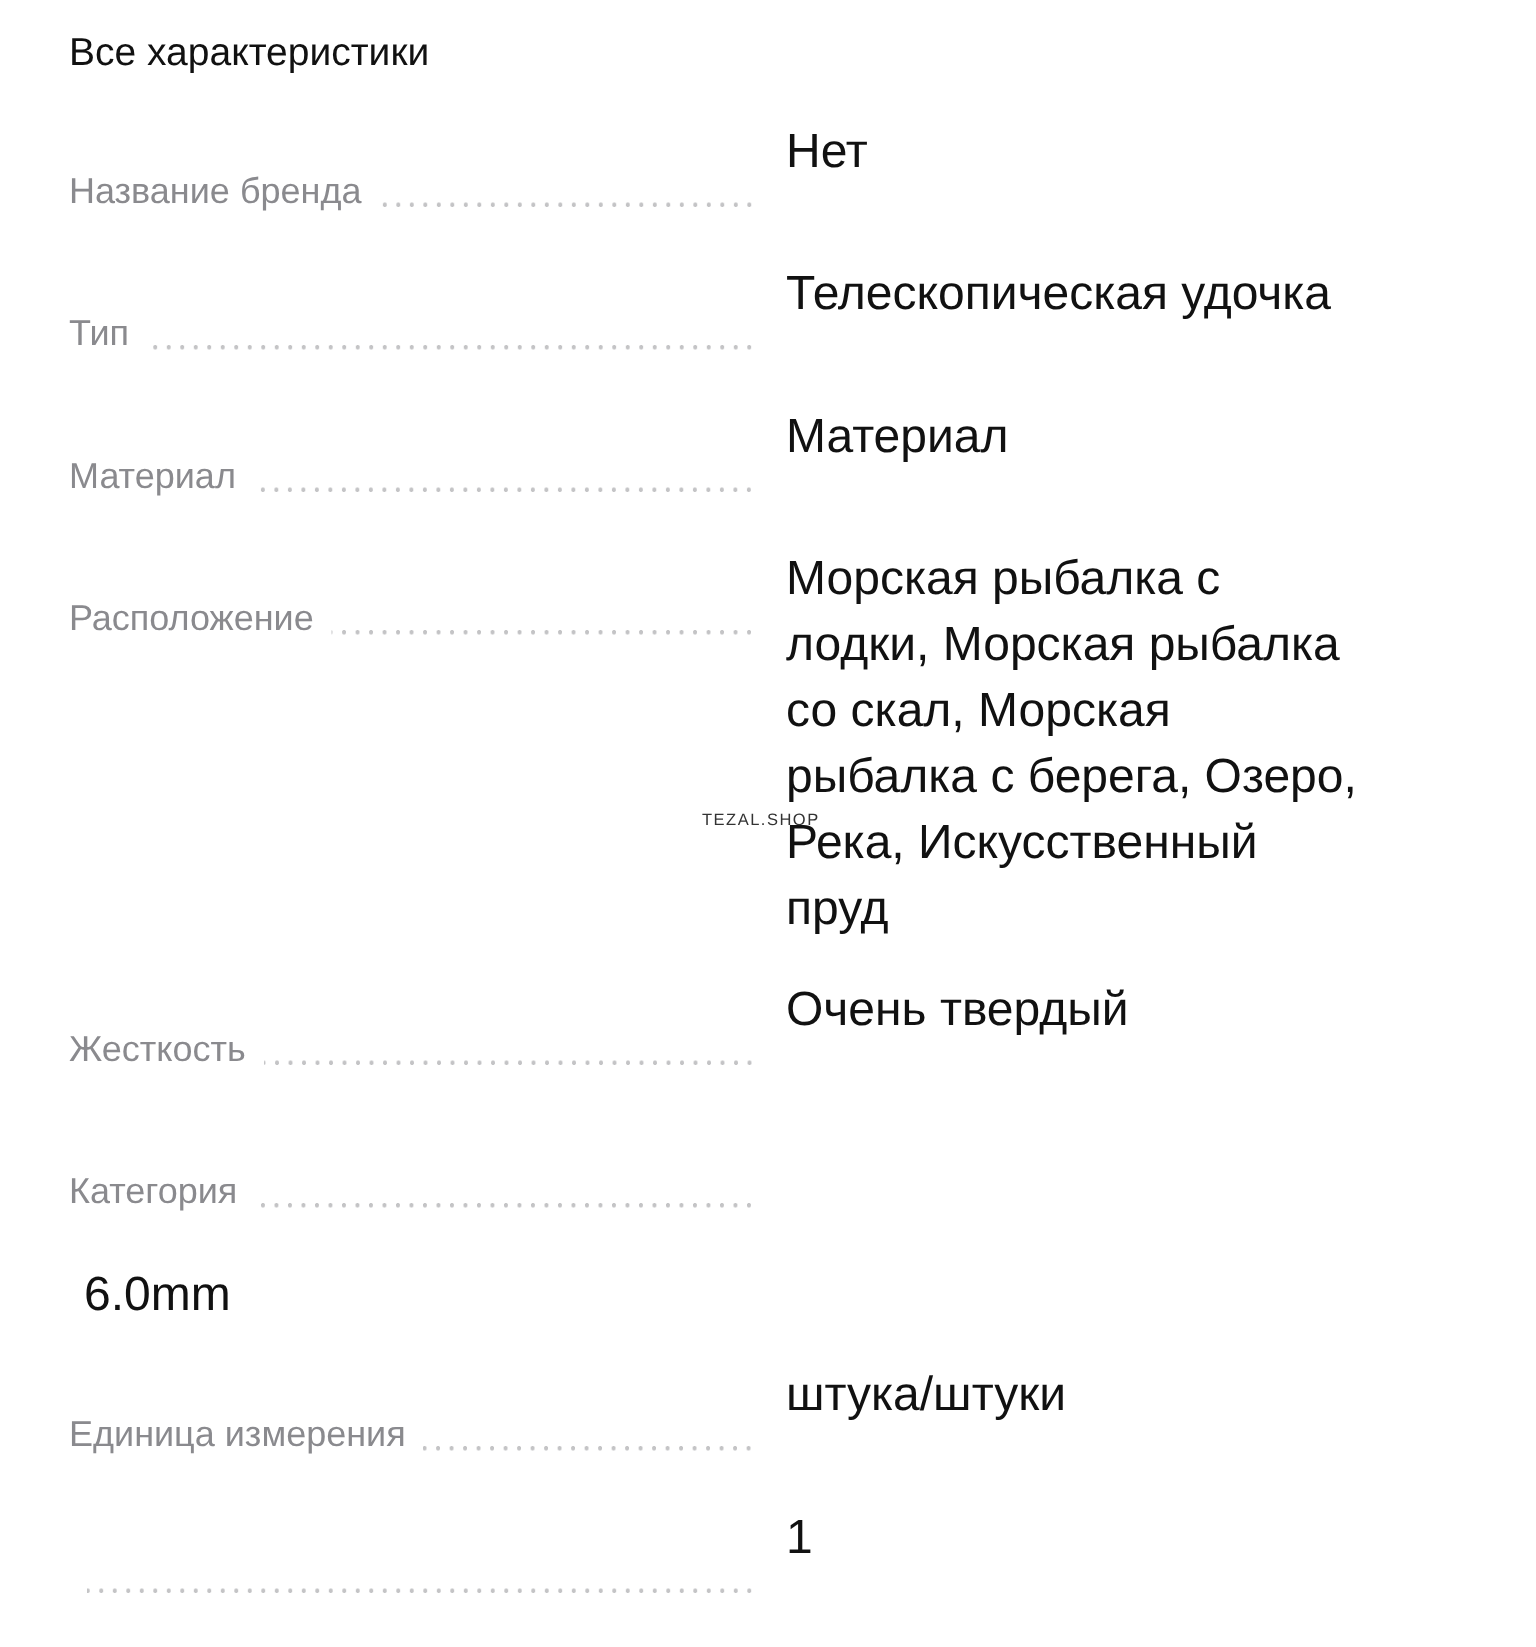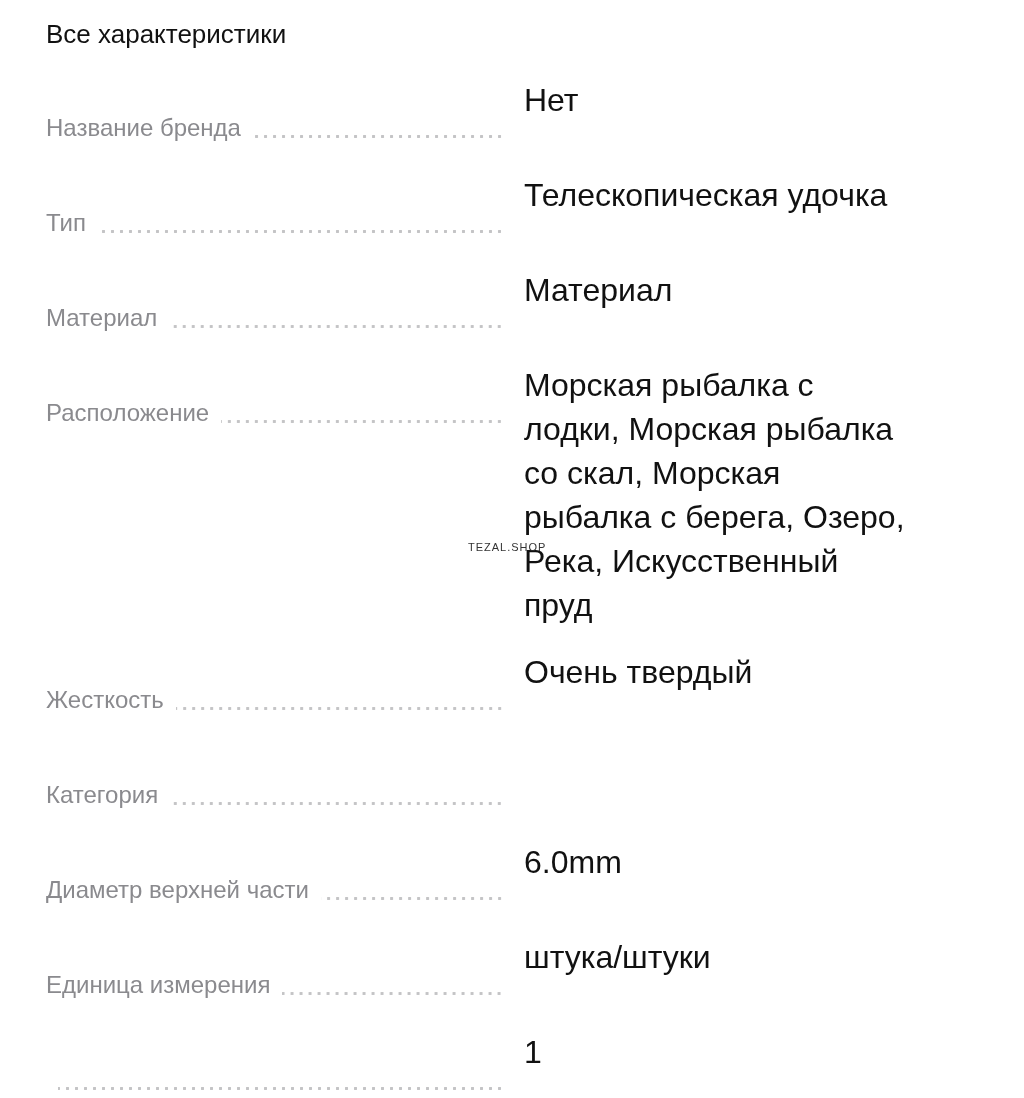--- a/index.html
+++ b/index.html
@@ -75,24 +75,20 @@
       </div>
     <div class="value">Очень твердый</div>
   </div>
   <div class="row">
     <div class="label">
         <span class="label-text">Категория</span>
         <span class="dots"></span>
       </div>
   </div>
   <div class="row">
-    <div class="label">
-        <span class="label-text">Диаметр верхней части</span>
-        <span class="dots"></span>
-      </div>
     <div class="value">6.0mm</div>
   </div>
   <div class="row">
     <div class="label">
         <span class="label-text">Единица измерения</span>
         <span class="dots"></span>
       </div>
     <div class="value">штука/штуки</div>
   </div>
   <div class="row">

